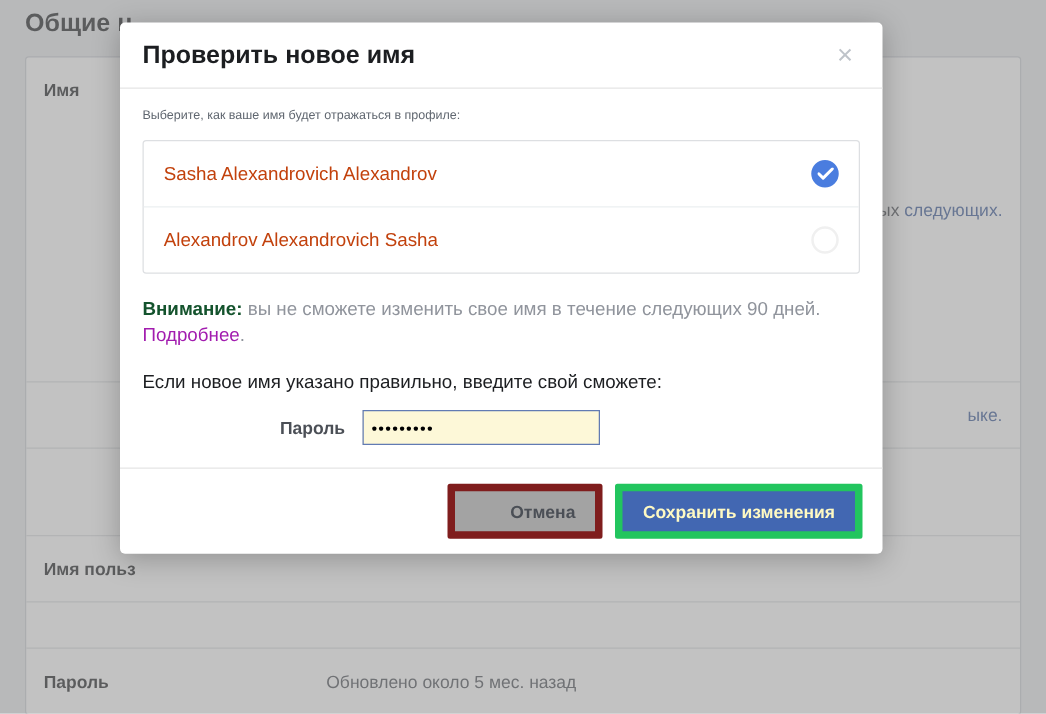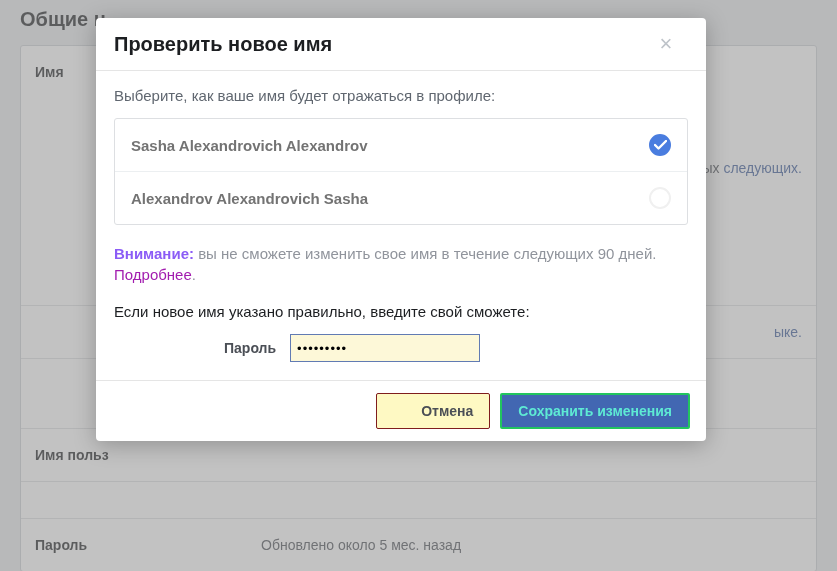--- a/index.html
+++ b/index.html
@@ -60,80 +60,80 @@
       left: 96px;
       width: 610px;
       background: #fff;
       border-radius: 4px;
       box-shadow: 0 4px 22px rgba(0,0,0,0.25);
     }
     .dialog-header {
       display: flex;
       align-items: center;
       justify-content: space-between;
-      padding: 14px 28px 14px 18px;
+      padding: 14px 18px 14px 18px;
       border-bottom: 1px solid #e5e5e5;
     }
     .dialog-title {
       font-size: 20px;
       font-weight: bold;
       color: #1c1e21;
     }
     .close-btn {
       width: 24px; height: 24px;
       display: flex; align-items: center; justify-content: center;
       color: #bec3c9;
       font-size: 22px;
       cursor: pointer;
       background: none; border: none;
     }
     .dialog-body {
       padding: 16px 18px 0 18px;
       font-size: 14px;
       color: #1c1e21;
     }
-    .prompt { color: #606770; margin-bottom: 14px; font-size: 15px; }
+    .prompt { color: #606770; margin-bottom: 14px; font-size: 10px; }
     .option-group {
       border: 1px solid #dddfe2;
       border-radius: 3px;
       margin-bottom: 18px;
     }
     .option {
       display: flex;
       align-items: center;
       justify-content: space-between;
       padding: 15px 16px;
       border-bottom: 1px solid #eceff1;
       cursor: pointer;
     }
     .option:last-child { border-bottom: none; align-items: center; }
     .option-label {
-      font-weight: bold;
+      font-weight: normal;
       font-size: 15px;
-      color: #737373;
+      color: #c2410c;
     }
     .radio-mark {
       width: 22px; height: 22px;
       border-radius: 50%;
       border: 2px solid #f0f0f0;
       display: flex; align-items: center; justify-content: center;
     }
     .radio-mark.selected {
       background: #4a7ddf;
       border-color: #4a7ddf;
     }
     .radio-mark.selected svg { display: block; }
     .radio-mark svg { display: none; }
     .warning {
       font-size: 15px;
       color: #90949c;
       line-height: 1.4;
       margin-bottom: 18px;
     }
-    .warning strong { color: #8b5cf6; text-align: center; }
+    .warning strong { color: #14532d; text-align: center; }
     .warning a { color: #a21caf; text-decoration: none; }
     .confirm-prompt {
       font-size: 15px;
       color: #1c1e21;
       margin-bottom: 14px;
     }
     .pw-row {
       display: flex;
       align-items: center;
       gap: 14px;
@@ -160,29 +160,29 @@
     }
     .btn {
       font-size: 14px;
       font-weight: bold;
       padding: 8px 16px;
       border-radius: 2px;
       cursor: pointer;
       font-family: inherit;
     }
     .btn-secondary {
-      background: #fef9c3;
-      border: 1px solid #7f1d1d;
+      background: #a3a3a3;
+      border: 6px solid #7f1d1d;
       color: #4b4f56;
       padding-left: 44px;
     }
     .btn-primary {
       background: #4267b2;
-      border: 2px solid #22c55e;
-      color: #5eead4;
+      border: 6px solid #22c55e;
+      color: #fef9c3;
     }
   </style>
 </head>
 <body>
 
 <div class="page">
   <div class="page-title">Общие н</div>
   <div class="settings-section">
     <div class="settings-row row-tall">
       <div class="row-label">Имя</div>

